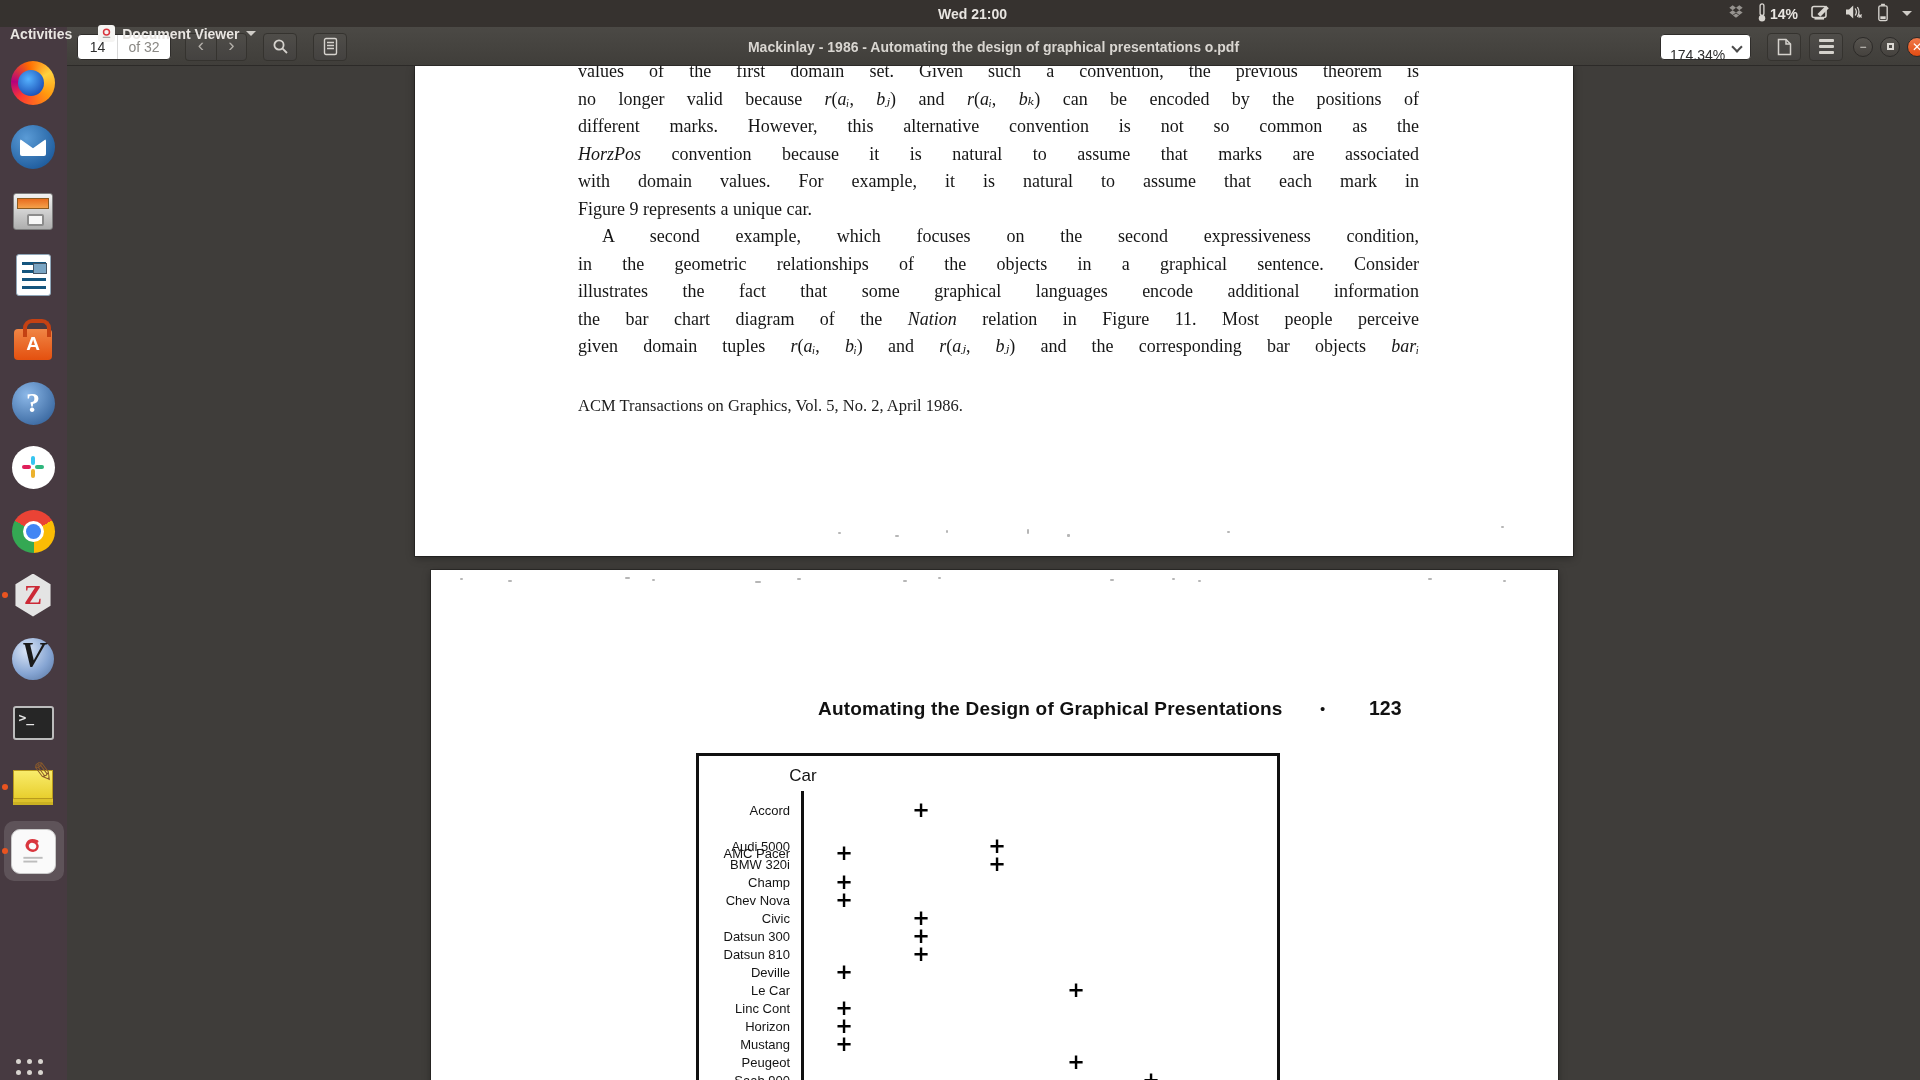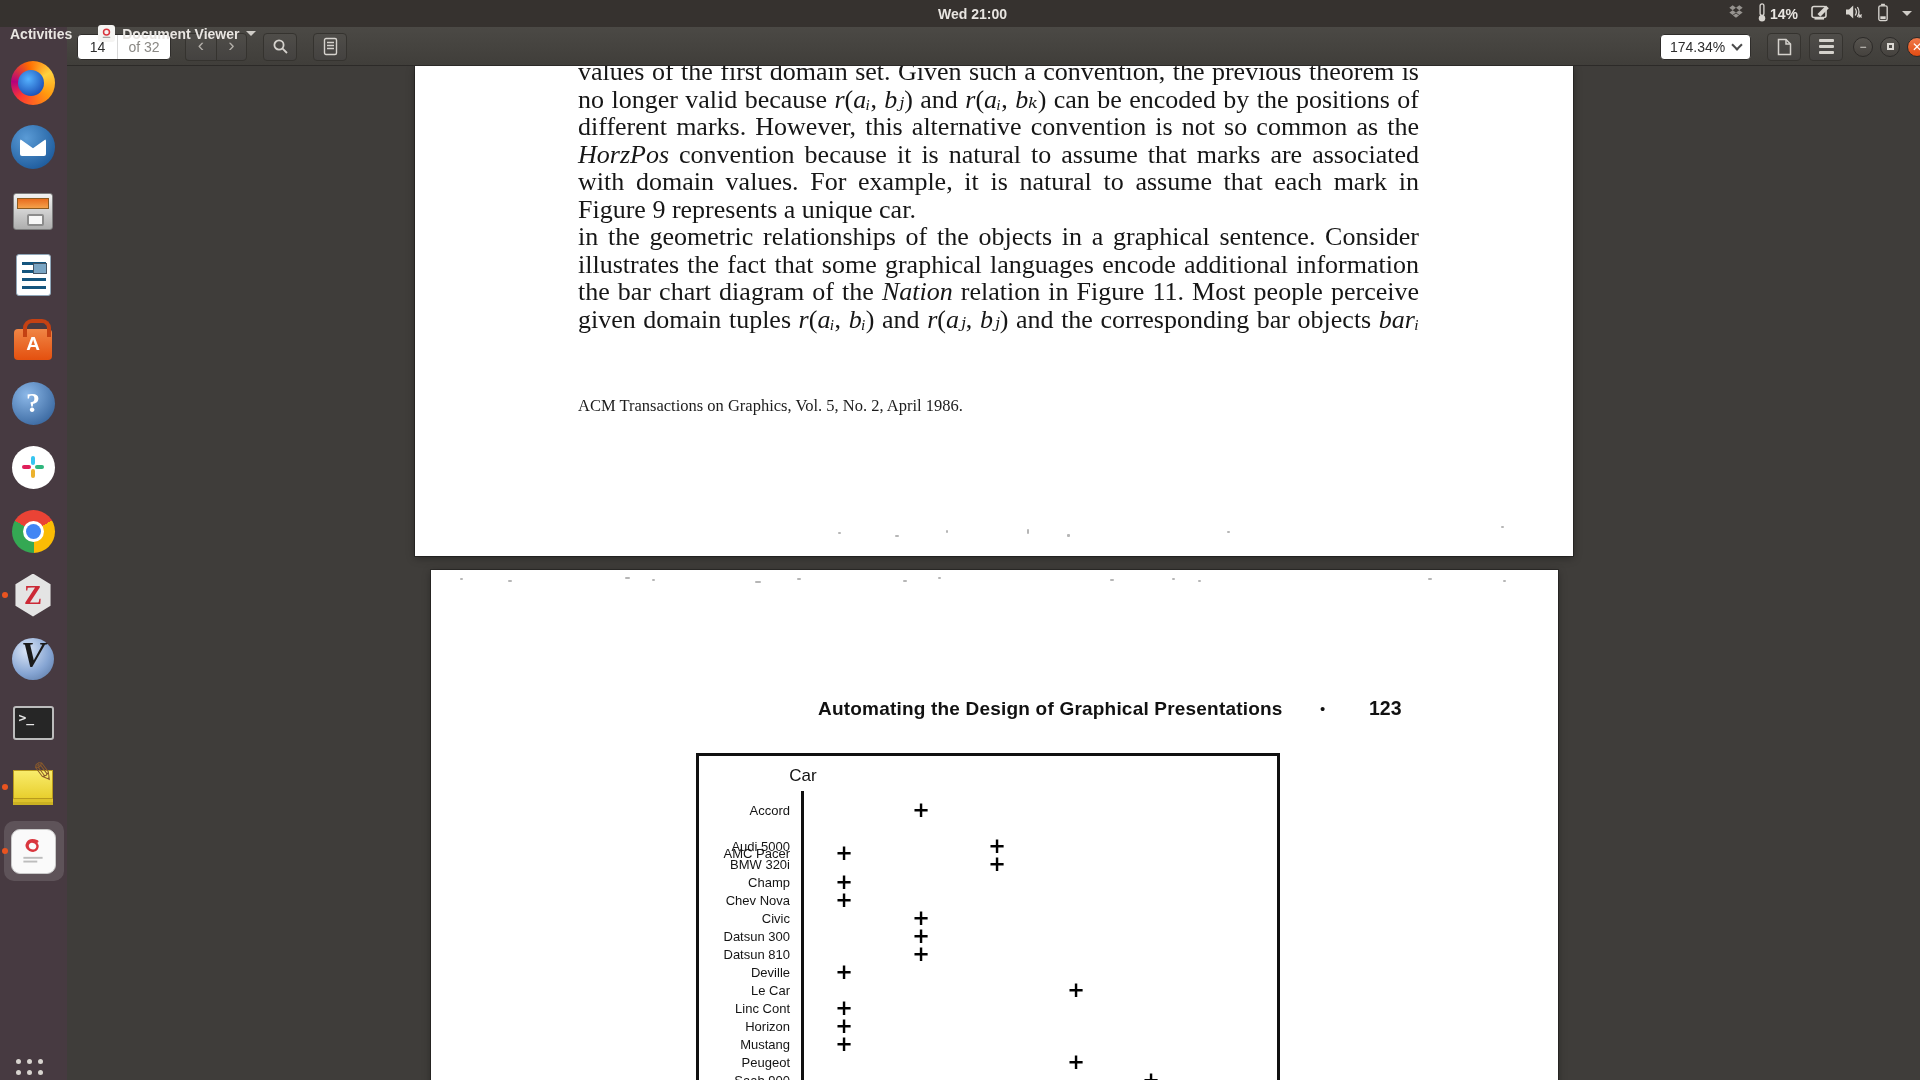--- a/index.html
+++ b/index.html
@@ -94,40 +94,40 @@
   .page-entry .tot { width:52px; display:flex; align-items:center; justify-content:center; color:#8a8884;
                font-size:14px; }
   .hb-btn { height:28px; display:flex; align-items:center; justify-content:center;
                background:linear-gradient(#4f4d49,#444240); border:1px solid #35332f; color:#b3afa9; }
   .nav-btn { width:31px; font-size:19px; padding-bottom:3px; }
   .nav-prev { border-radius:4px 0 0 4px; border-right:none; }
   .nav-next { border-radius:0 4px 4px 0; }
   .sq-btn { width:34px; border-radius:4px; }
   .hb-title { position:absolute; left:50%; top:0; transform:translateX(-50%); height:39px; display:flex;
                align-items:center; color:#d9d6d1; font-size:14px; font-weight:bold; white-space:nowrap; }
-  .zoom-box { display:flex; align-items:center; gap:8px; height:26px; padding:0 9px; background:#fff;
+  .zoom-box { display:flex; gap:8px; height:26px; padding:12px 9px; background:#fff;
                border:1px solid #2f2d2b; border-radius:4px; color:#2d2d2d; font-size:14px; }
   .zoom-chevron { width:8px; height:8px; border-right:2px solid #4a4a4a; border-bottom:2px solid #4a4a4a;
                transform:rotate(45deg); margin-top:-4px; }
   .hamburger { display:flex; flex-direction:column; gap:3px; }
   .hamburger i { width:15px; height:3px; background:#d5d2cd; border-radius:1px; }
   .winbtn { width:20px; height:20px; border-radius:50%; border:1px solid #2c2a28; display:flex;
                align-items:center; justify-content:center; color:#dcd9d4; font-size:12px;
                background:linear-gradient(#57544f,#45423e); }
   .winbtn.close { background:linear-gradient(#f07a4b,#e24c12); color:#fff; }
   .winbtn .maxsq { width:7px; height:7px; border:2px solid #dcd9d4; display:block; }
 
   
   #canvas { position:absolute; left:67px; top:66px; width:1853px; height:1014px; background:#3f3d3a; }
   .page { position:absolute; background:#ffffff; box-shadow:0 0 0 1px rgba(0,0,0,0.28), 0 2px 8px rgba(0,0,0,0.35); }
   #page1 { left:348px; top:0; width:1158px; height:490px; }
   #page2 { left:364px; top:504px; width:1127px; height:520px; }
 
   #page1-text { position:absolute; left:163px; top:-8px; width:841px; font-family:"Liberation Serif","DejaVu Serif",serif;
-               font-size:26px; color:#161616; }
+               font-size:18px; color:#161616; }
   .tline { height:27.5px; line-height:27.5px; text-align:justify; text-align-last:justify; white-space:nowrap; }
   .tline.nojust { text-align-last:left; }
   .tline.indent { text-indent:24px; }
   #page1-footer { position:absolute; left:163px; top:330px; font-family:"Liberation Serif","DejaVu Serif",serif;
                font-size:16.5px; color:#1c1c1c; }
 
   .speck { position:absolute; background:#8f8f8f; opacity:0.65; border-radius:1px; }
 
   
   .p2-title { position:absolute; left:387px; top:128px; font-size:19px; font-weight:bold; color:#111;
@@ -299,20 +299,21 @@
     </div>
     <div class="hb-group" style="left:246px;">
       <div class="hb-btn sq-btn">
         <svg width="15" height="19" viewBox="0 0 15 19" fill="none" stroke="#d5d2cd" stroke-width="1.4">
             <rect x="1.5" y="1.5" width="12" height="16" rx="1.5"></rect>
             <path d="M4 5.5 H11 M4 8.5 H11 M4 11.5 H11"></path>
           </svg>
       </div>
     </div>
 
+    <div class="hb-title">Mackinlay - 1986 - Automating the design of graphical presentations o.pdf</div>
 
     <div class="hb-group" style="left:1593px;">
       <div class="zoom-box">
         <span>174.34%</span>
         <span class="zoom-chevron"></span>
       </div>
     </div>
     <div class="hb-group" style="left:1700px;">
       <div class="hb-btn sq-btn">
         <svg width="15" height="18" viewBox="0 0 15 18" fill="none" stroke="#d5d2cd" stroke-width="1.5">
@@ -342,20 +343,21 @@
   <div id="canvas">
 
     <div class="page" id="page1">
       <div id="page1-text">
           <div class="tline">values of the first domain set. Given such a convention, the previous theorem is</div>
           <div class="tline">no longer valid because <i>r</i>(<i>aᵢ</i>, <i>bⱼ</i>) and <i>r</i>(<i>aᵢ</i>, <i>bₖ</i>) can be encoded by the positions of</div>
           <div class="tline">different marks. However, this alternative convention is not so common as the</div>
           <div class="tline"><i>HorzPos</i> convention because it is natural to assume that marks are associated</div>
           <div class="tline">with domain values. For example, it is natural to assume that each mark in</div>
           <div class="tline nojust">Figure 9 represents a unique car.</div>
+          <div class="tline indent">A second example, which focuses on the second expressiveness condition,</div>
           <div class="tline">in the geometric relationships of the objects in a graphical sentence. Consider</div>
           <div class="tline">illustrates the fact that some graphical languages encode additional information</div>
           <div class="tline">the bar chart diagram of the <i>Nation</i> relation in Figure 11. Most people perceive</div>
           <div class="tline">given domain tuples <i>r</i>(<i>aᵢ</i>, <i>bᵢ</i>) and <i>r</i>(<i>aⱼ</i>, <i>bⱼ</i>) and the corresponding bar objects <i>barᵢ</i></div>
         </div>
       <div id="page1-footer">ACM Transactions on Graphics, Vol. 5, No. 2, April 1986.</div>
 
       <span class="speck" style="left:423px;top:466px;width:3px;height:2px"></span>
       <span class="speck" style="left:480px;top:469px;width:4px;height:2px"></span>
       <span class="speck" style="left:531px;top:464px;width:2px;height:3px"></span>

